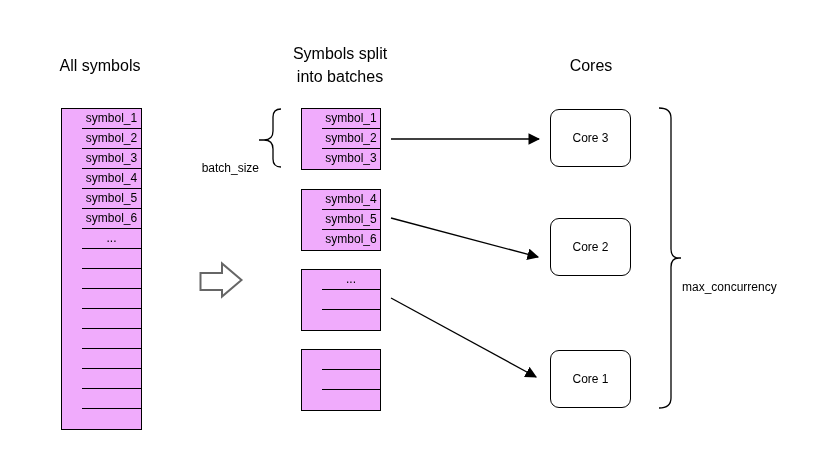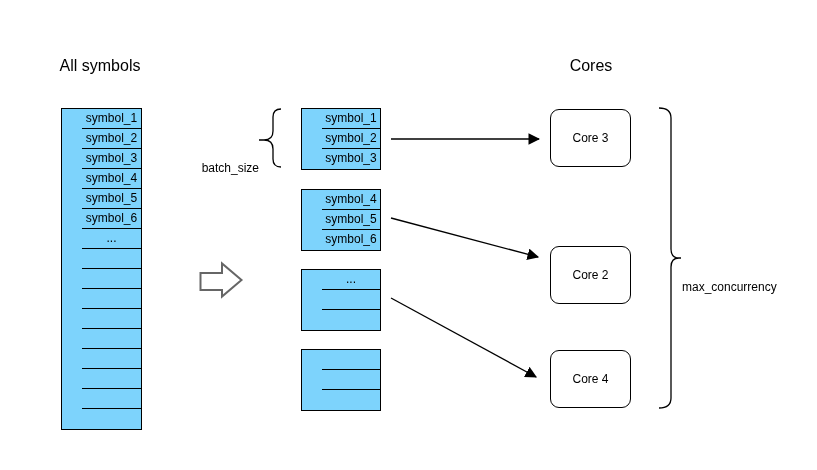--- a/index.html
+++ b/index.html
@@ -20,21 +20,21 @@
     white-space: pre-line;
   }
   #title-all-symbols { left: 30px;  top: 54px;  width: 140px; }
   #title-batches     { left: 270px; top: 42px;  width: 140px; }
   #title-cores       { left: 541px; top: 54px;  width: 100px; }
 
   .cell-stack {
     position: absolute;
     box-sizing: border-box;
     border: 1px solid #000000;
-    background: #7dd3fc;
+    background: #f0abfc;
     padding-left: 20px;
   }
   .cell-stack > div {
     box-sizing: border-box;
     height: 20px;
     line-height: 19px;
     border-bottom: 1px solid #000000;
     font-size: 12px;
     text-align: center;
     overflow: hidden;
@@ -55,21 +55,21 @@
     box-sizing: border-box;
     border: 1px solid #000000;
     border-radius: 9px;
     background: #ffffff;
     display: flex;
     align-items: center;
     justify-content: center;
     font-size: 12px;
   }
   #core-1 { top: 109px; }
-  #core-2 { top: 246px; border-radius: 9px; }
+  #core-2 { top: 218px; border-radius: 9px; }
   #core-3 { top: 350px; }
 
   .side-label {
     position: absolute;
     font-size: 12px;
     line-height: 16px;
     white-space: nowrap;
     margin-top: 28px;
   }
   #label-batch-size      { left: 160px; top: 132px; width: 99px; text-align: right; }
@@ -82,20 +82,22 @@
     height: 470px;
     pointer-events: none;
   }
 </style>
 </head>
 <body>
 
 <div id="canvas">
 
   <div class="title" id="title-all-symbols">All symbols</div>
+  <div class="title" id="title-batches">Symbols split
+into batches</div>
   <div class="title" id="title-cores">Cores</div>
 
   <div class="cell-stack" id="all-symbols-list">
       <div>symbol_1</div>
       <div>symbol_2</div>
       <div>symbol_3</div>
       <div>symbol_4</div>
       <div>symbol_5</div>
       <div>symbol_6</div>
       <div>...</div>
@@ -131,21 +133,21 @@
       <div></div>
     </div>
 
   <div class="core-box" id="core-1">
     <span>Core 3</span>
   </div>
   <div class="core-box" id="core-2">
     <span>Core 2</span>
   </div>
   <div class="core-box" id="core-3">
-    <span>Core 4</span>
+    <span>Core 1</span>
   </div>
 
   <div class="side-label" id="label-batch-size">batch_size</div>
   <div class="side-label" id="label-max-concurrency">max_concurrency</div>
 
   <svg id="overlay" viewBox="0 0 817 470" xmlns="http://www.w3.org/2000/svg">
     <defs>
       <marker id="arrowhead" viewBox="0 0 10 10" markerWidth="9" markerHeight="9" refX="9" refY="5" orient="auto">
         <path d="M0,0 L10,5 L0,10 Z" fill="#000000"></path>
       </marker>

